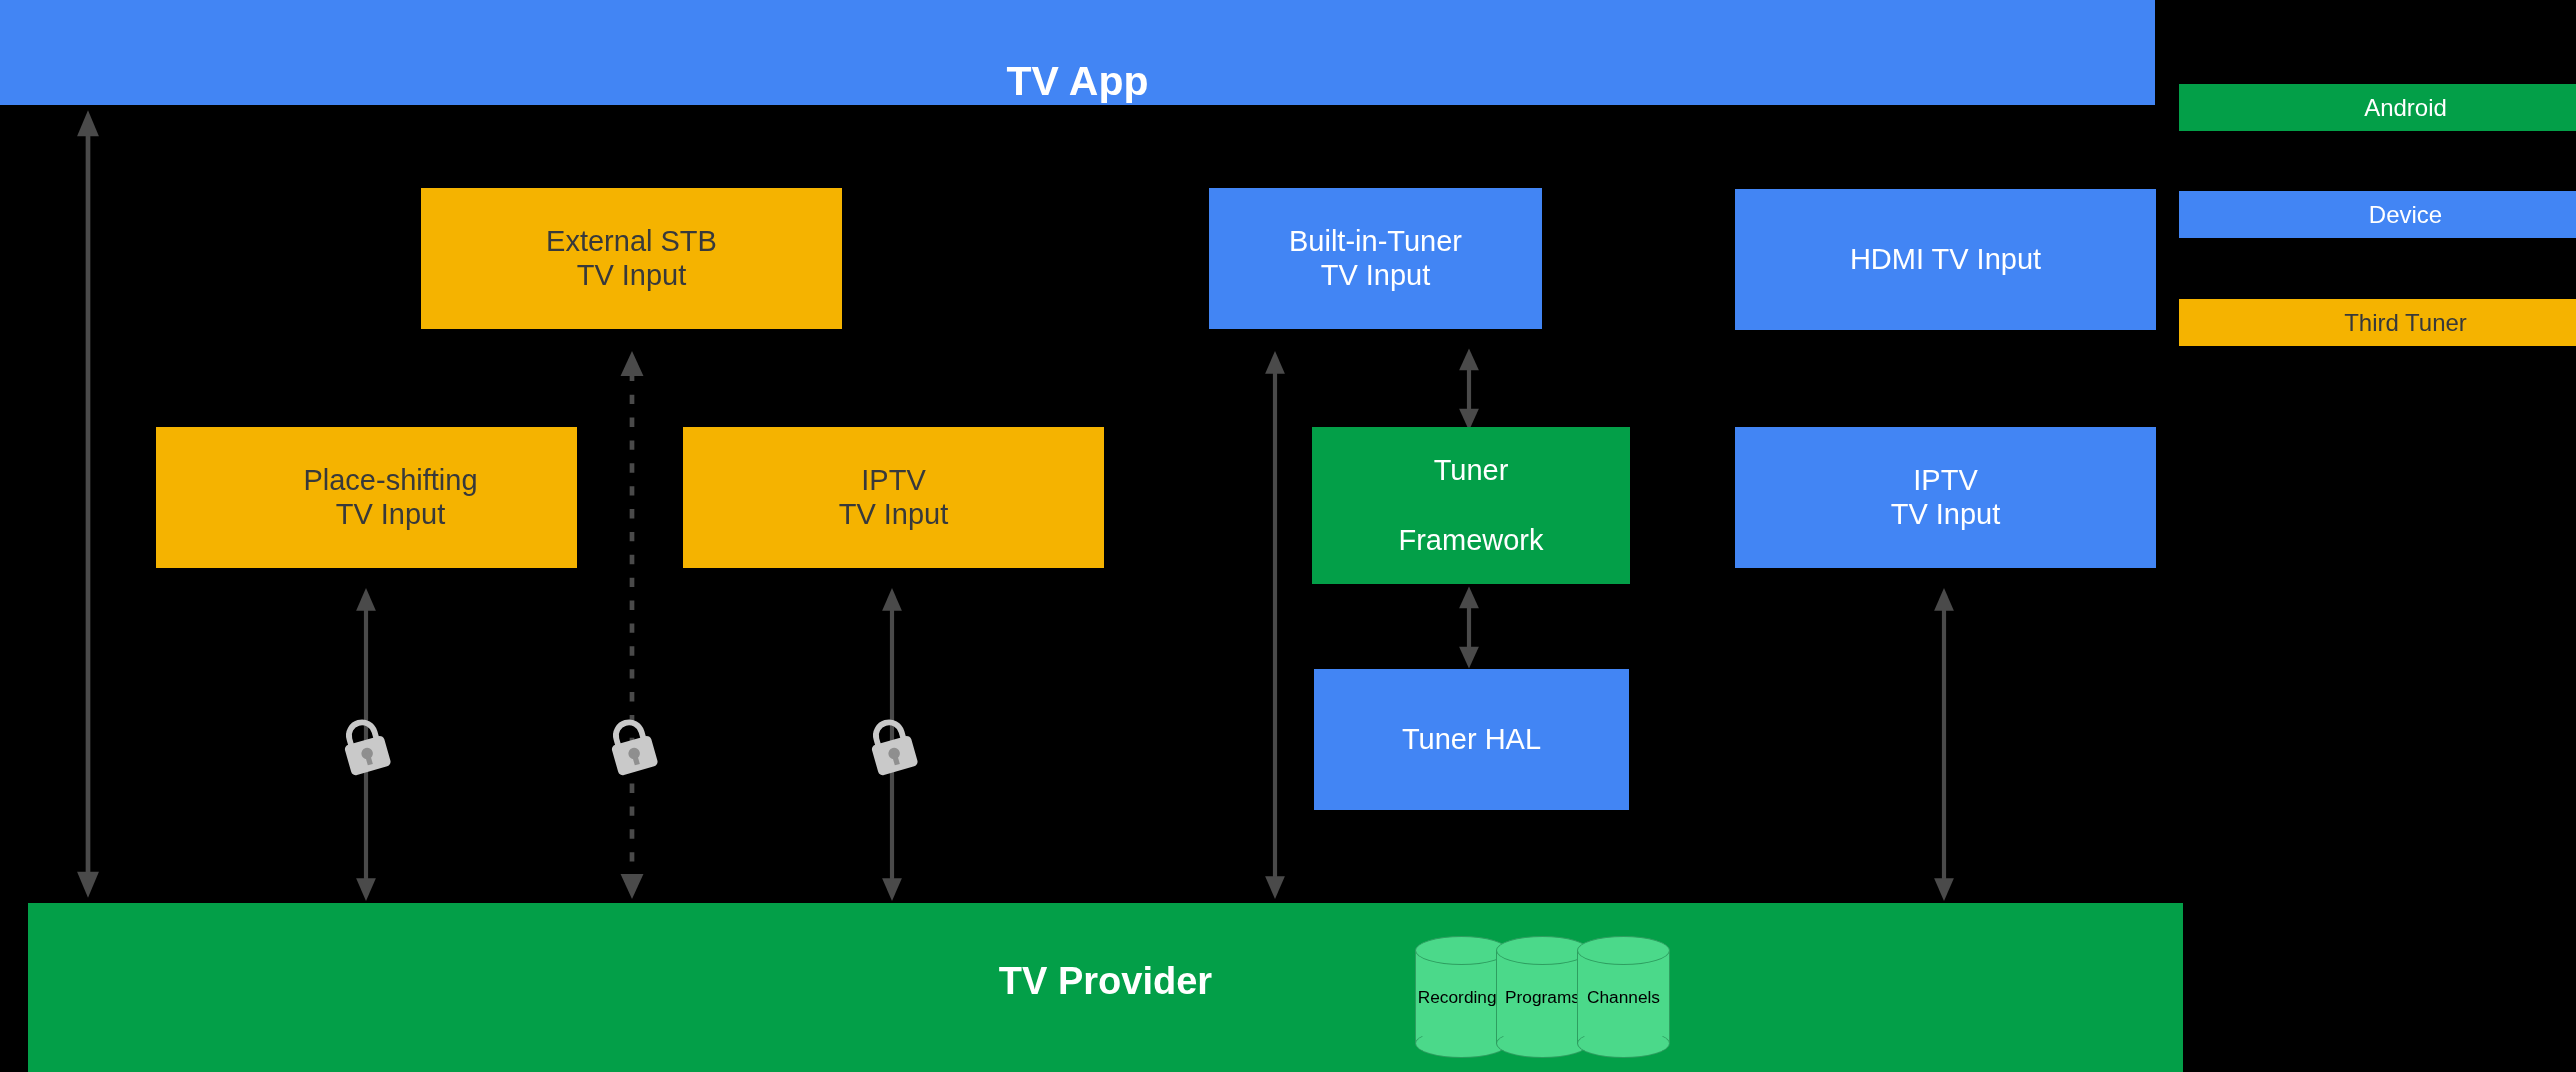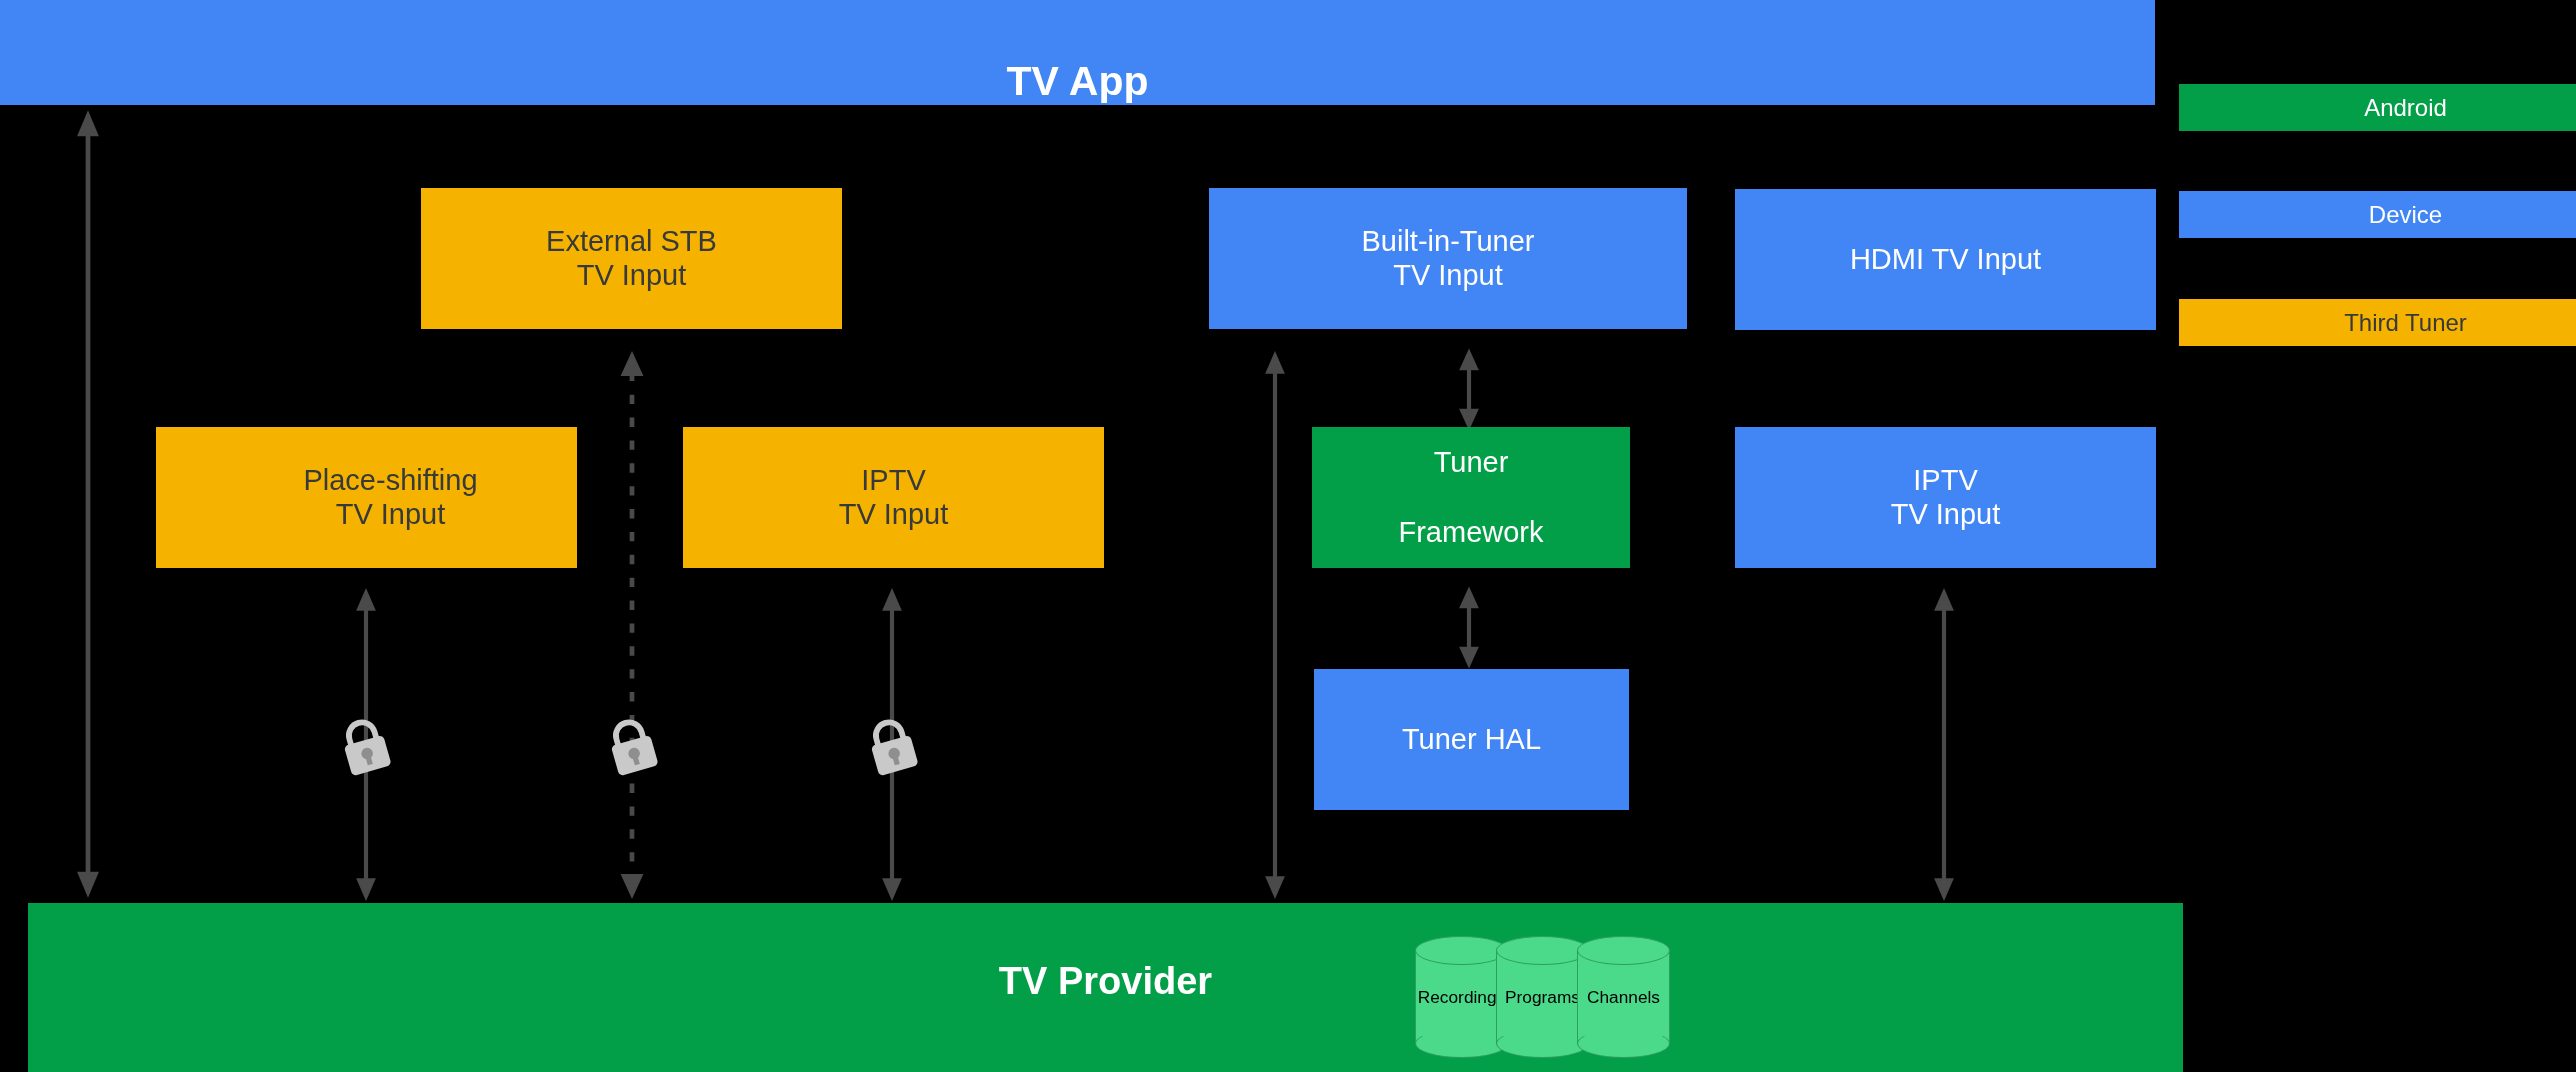--- a/index.html
+++ b/index.html
@@ -241,40 +241,40 @@
         <rect x="60" y="80" width="10" height="22" fill="#8F8F8F"></rect>
       </g>
     </svg>
   </div>
 
   <div class="node c-amber" style="left:421px; top:188px; width:421px; height:141px; font-size:29px;">
     <span class="ln">External STB</span>
     <span class="ln">TV Input</span>
   </div>
 
-  <div class="node c-blue" style="left:1209px; top:188px; width:478px; height:141px; font-size:29px;">
+  <div class="node c-blue" style="left:1209px; top:188px; width:333px; height:141px; font-size:29px;">
     <span class="ln">Built-in-Tuner</span>
     <span class="ln">TV Input</span>
   </div>
 
   <div class="node c-blue" style="left:1735px; top:189px; width:421px; height:141px; font-size:29px;">
     <span class="ln">HDMI TV Input</span>
   </div>
 
   <div class="node c-amber" style="left:156px; top:427px; width:421px; height:141px; font-size:29px;padding-left:48px;">
     <span class="ln">Place-shifting</span>
     <span class="ln">TV Input</span>
   </div>
 
   <div class="node c-amber" style="left:683px; top:427px; width:421px; height:141px; font-size:29px;">
     <span class="ln">IPTV</span>
     <span class="ln">TV Input</span>
   </div>
 
-  <div class="node c-green" style="left:1312px; top:427px; width:318px; height:141px; font-size:29px;gap:37px;">
+  <div class="node c-green" style="left:1312px; top:427px; width:318px; height:157px; font-size:29px;gap:37px;">
     <span class="ln">Tuner</span>
     <span class="ln">Framework</span>
   </div>
 
   <div class="node c-blue" style="left:1735px; top:427px; width:421px; height:141px; font-size:29px;">
     <span class="ln">IPTV</span>
     <span class="ln">TV Input</span>
   </div>
 
   <div class="node c-blue" style="left:1314px; top:669px; width:315px; height:141px; font-size:29px;">

